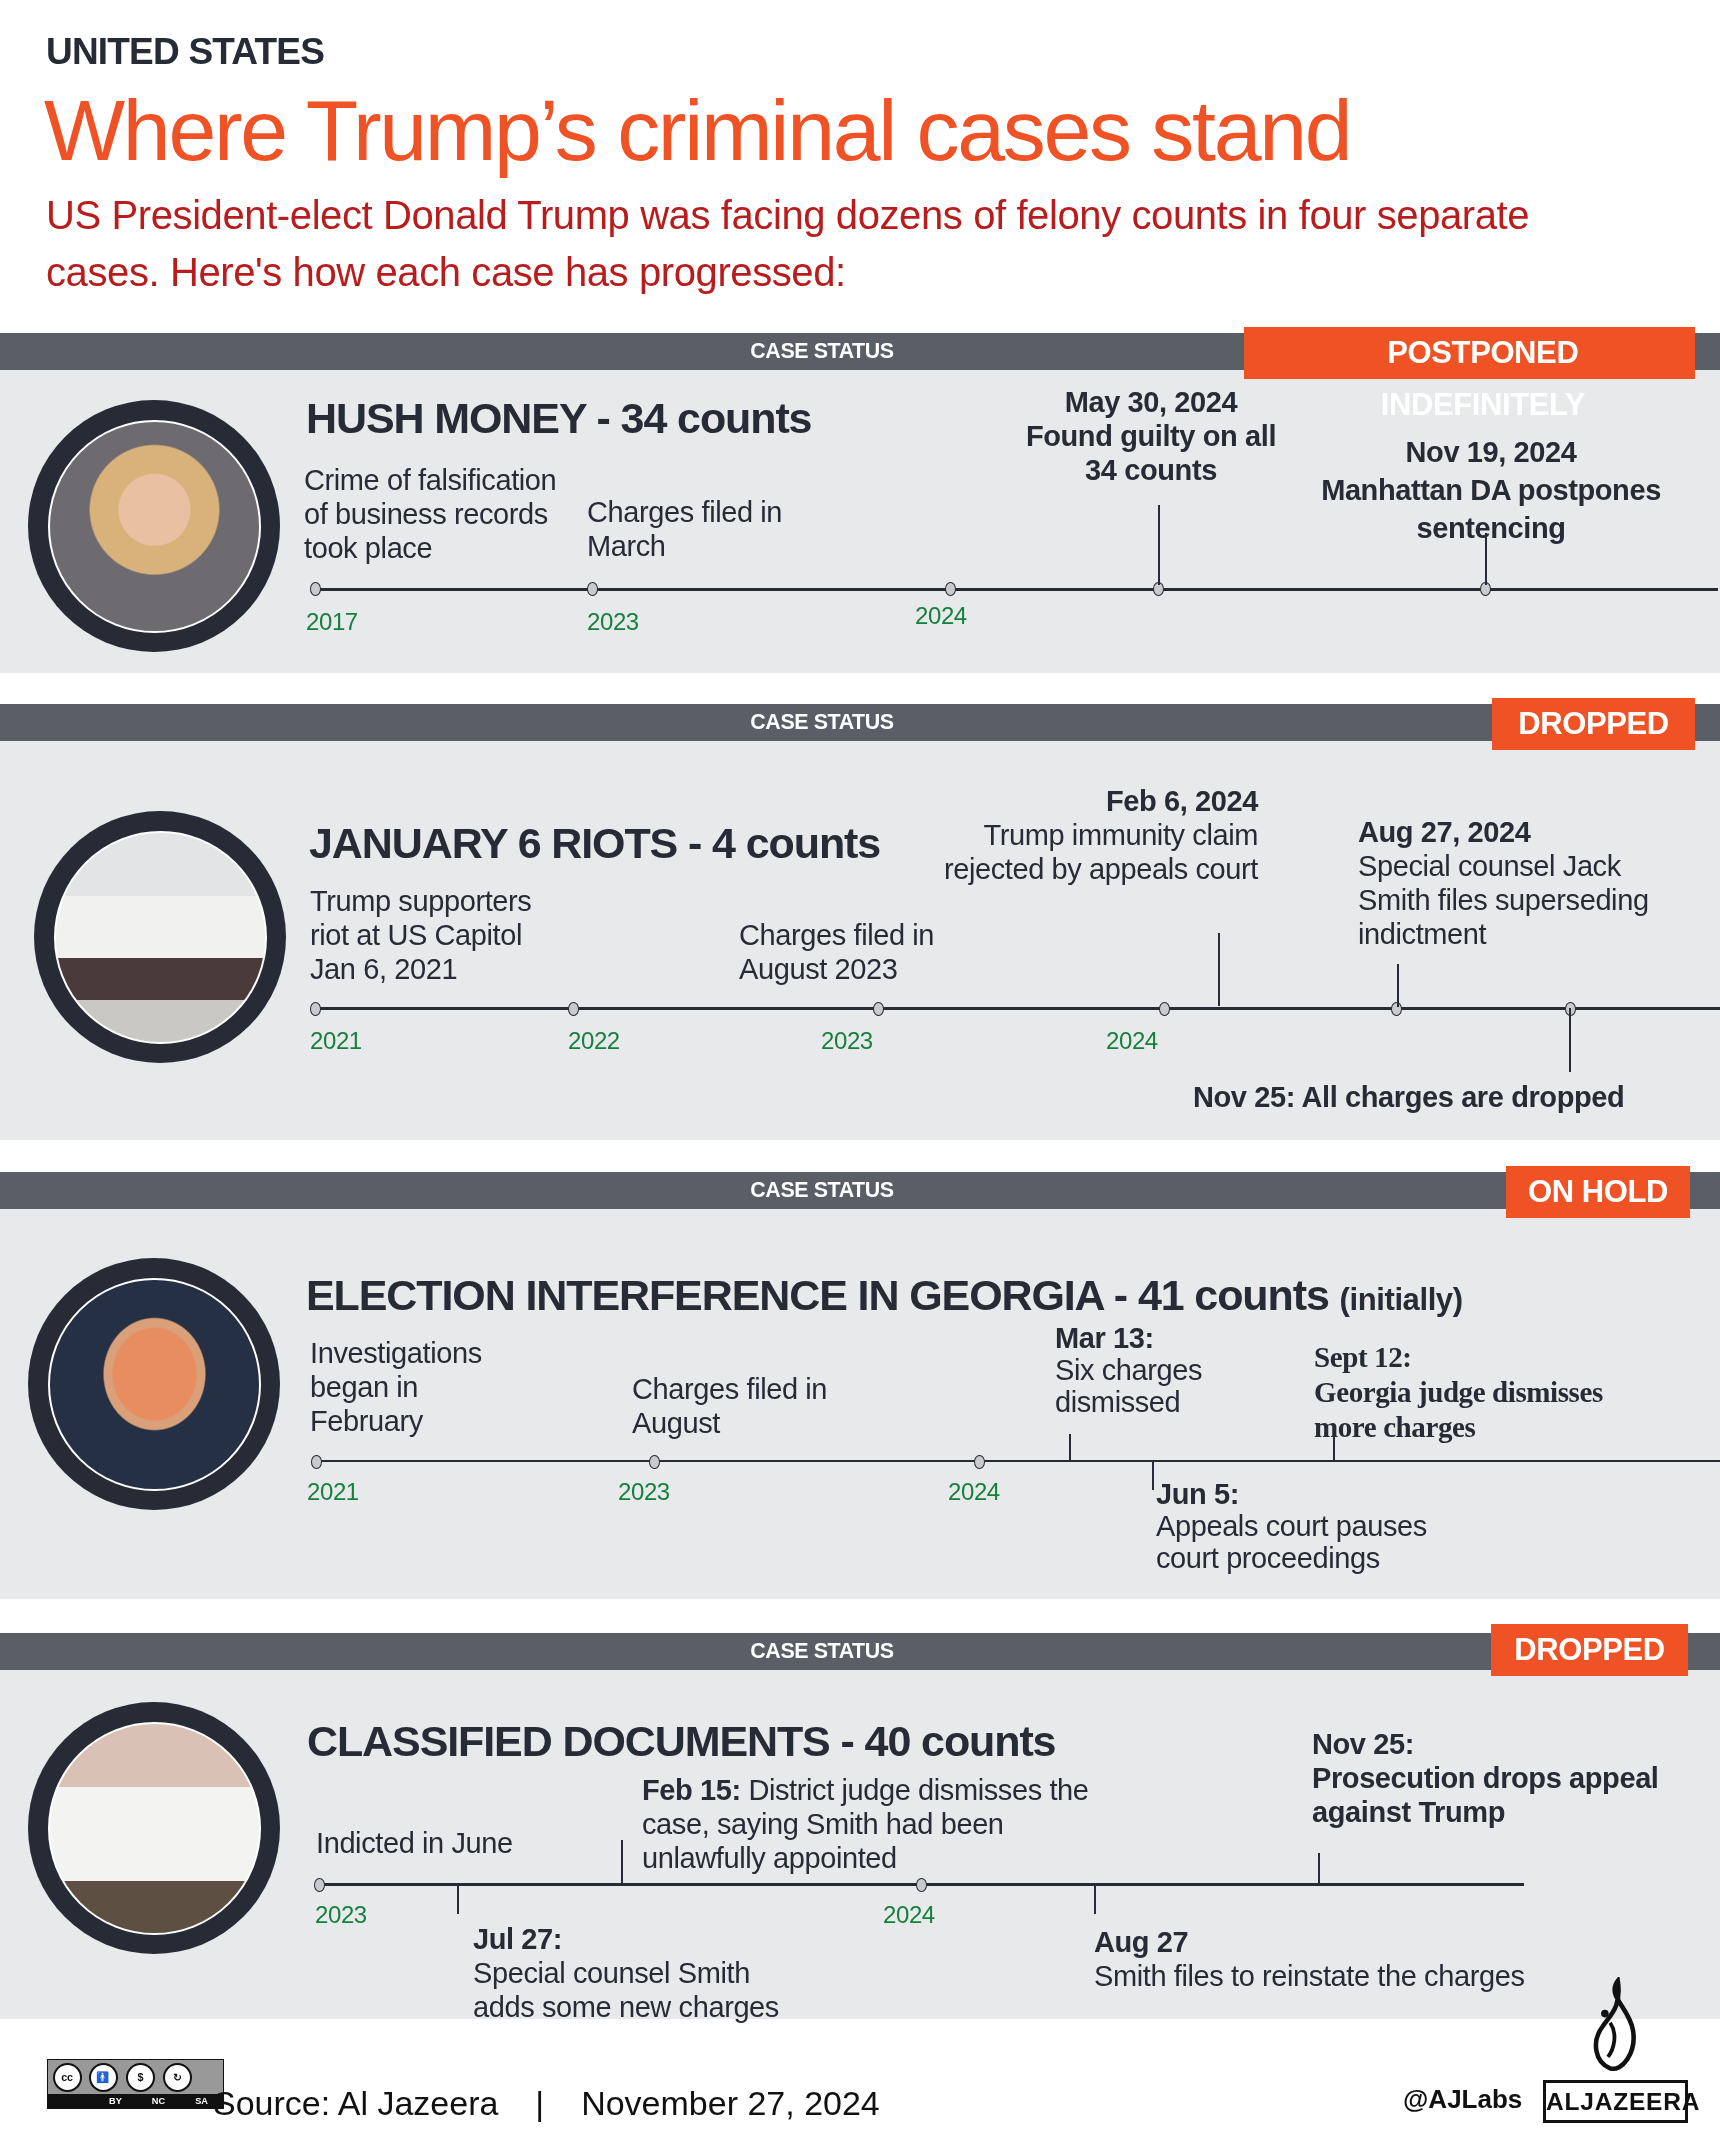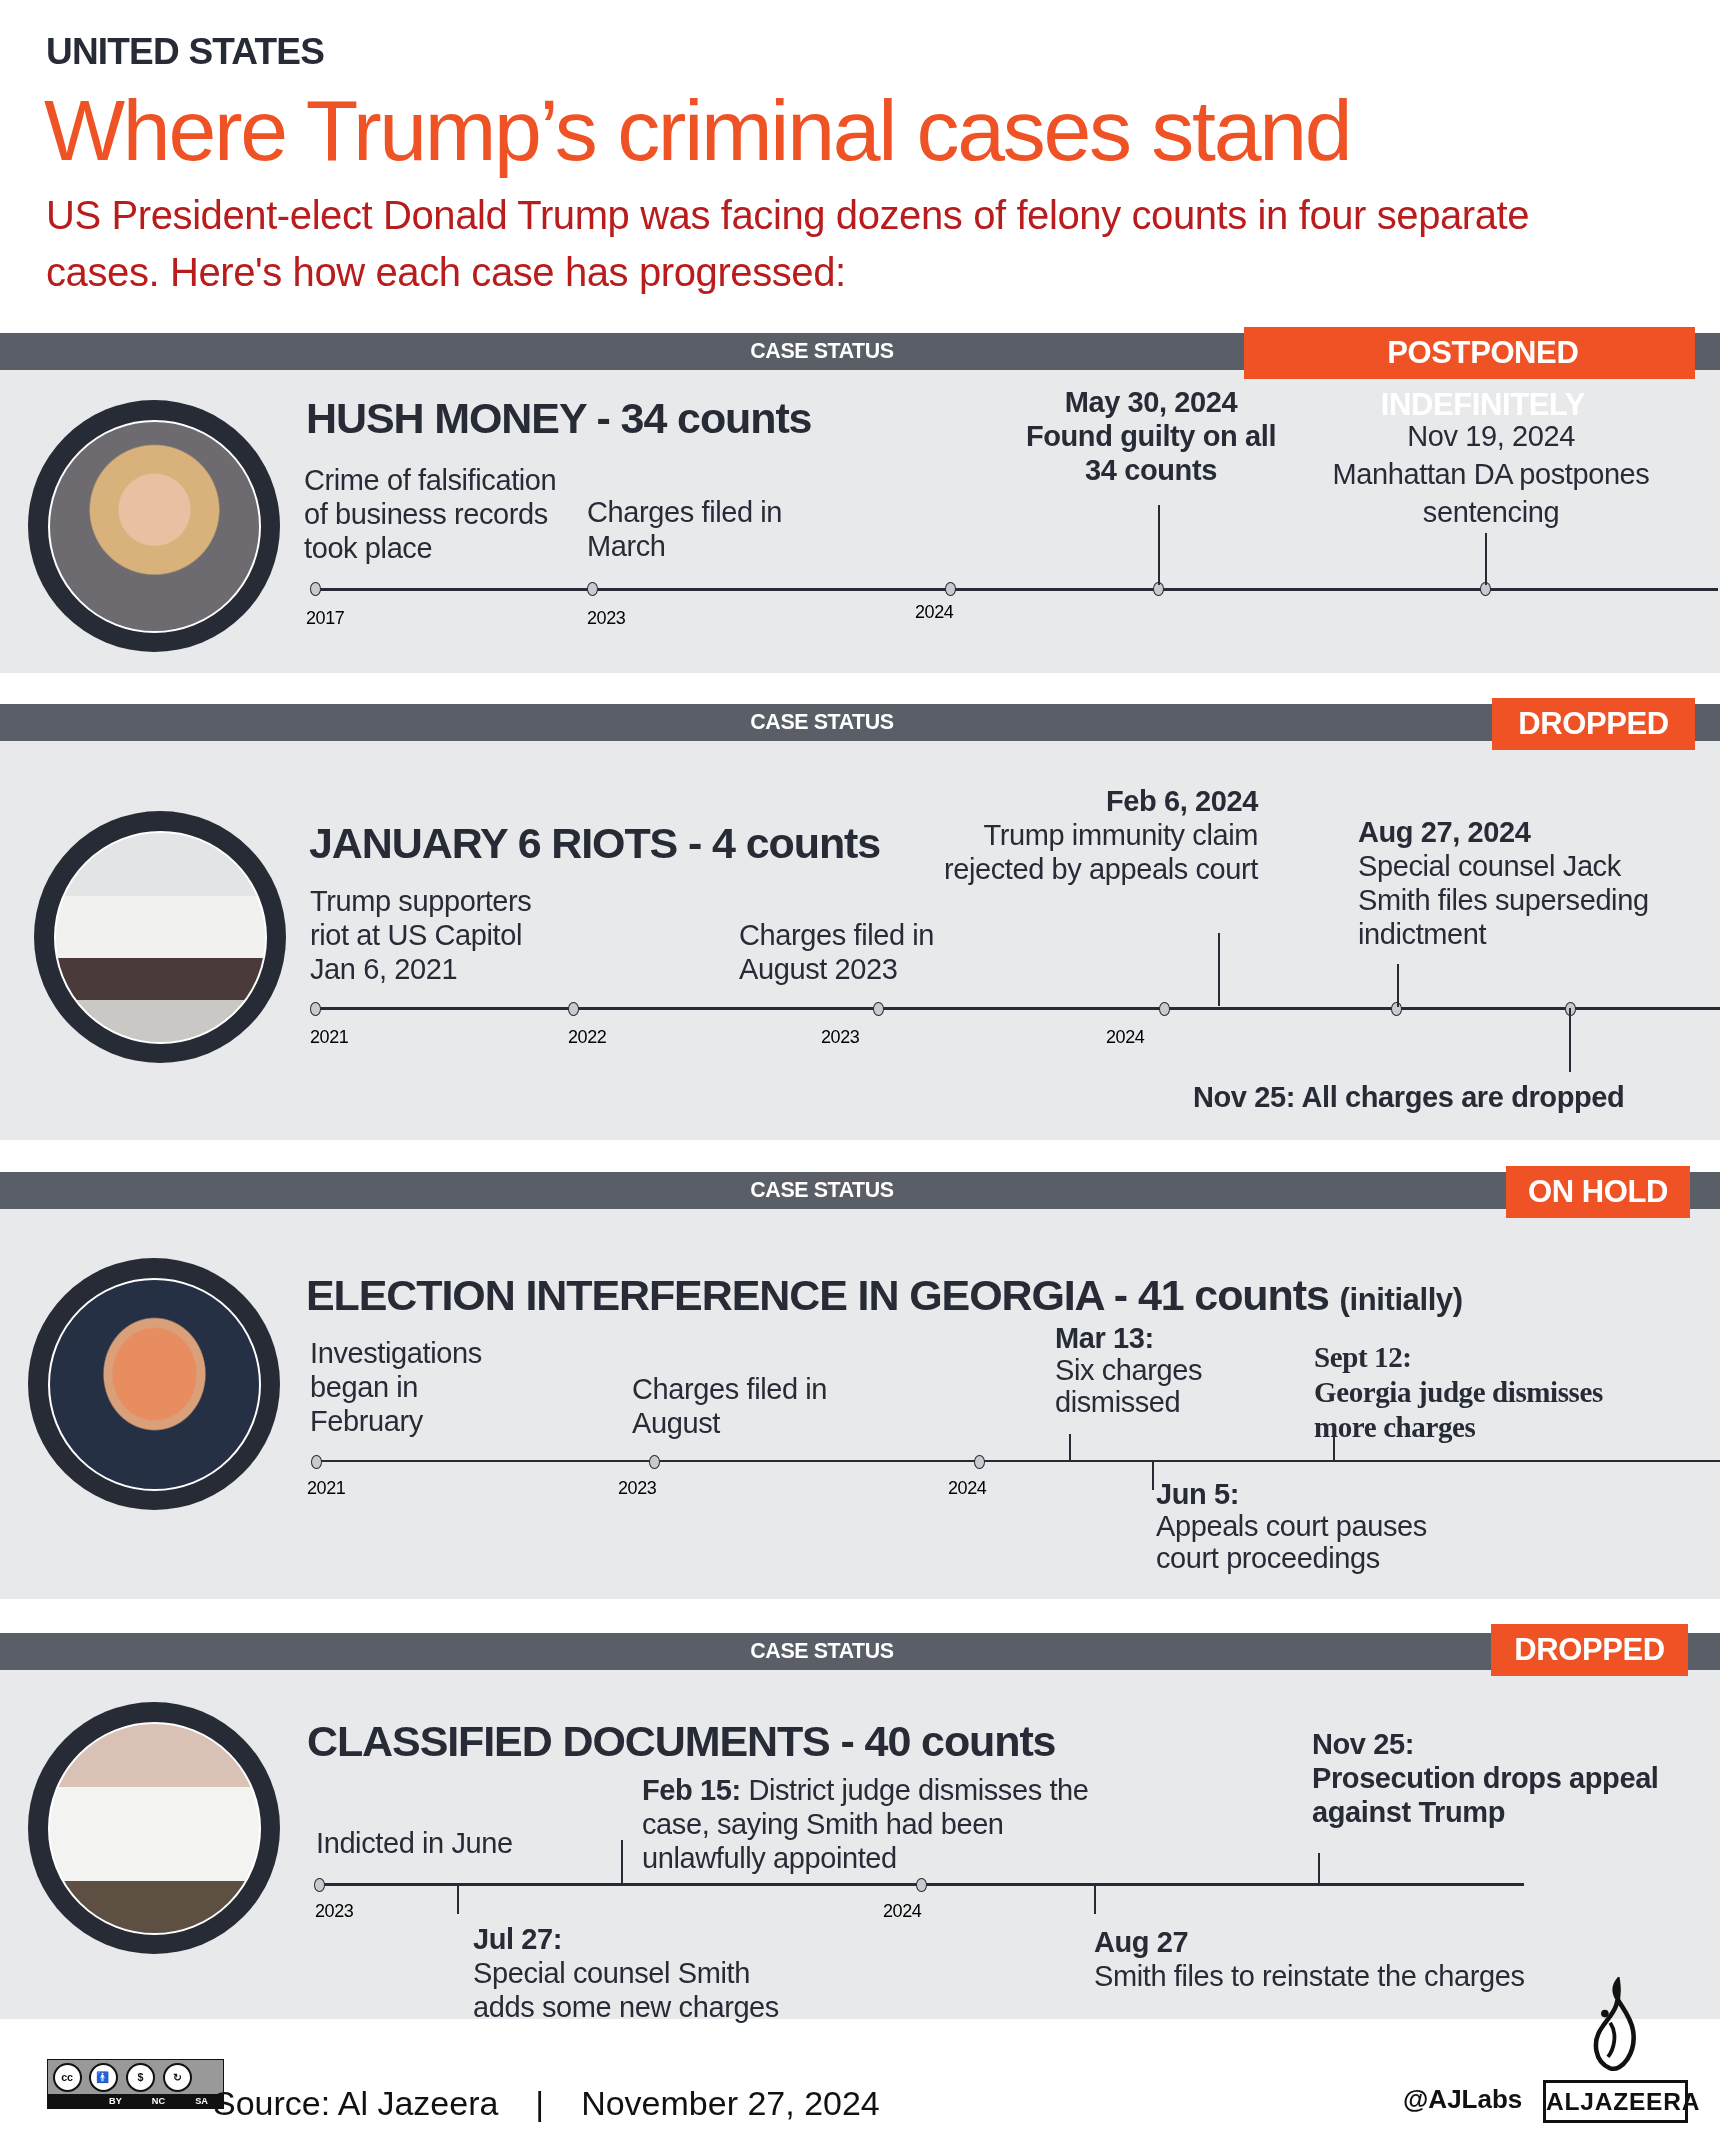--- a/index.html
+++ b/index.html
@@ -18,21 +18,21 @@
 
   .avatar{position:absolute;width:252px;height:252px;border-radius:50%;background:#262b36;}
   .avatar .inner{position:absolute;left:20px;top:20px;width:213px;height:213px;border-radius:50%;border:2.3px solid #fff;box-sizing:border-box;overflow:hidden;}
 
   .case-title{position:absolute;font-weight:700;font-size:43px;letter-spacing:-1.1px;white-space:nowrap;color:#262b36;}
   .case-title .note{font-size:31px;font-weight:700;letter-spacing:-0.4px;}
 
   .axis{position:absolute;height:3.1px;background:#262b36;}
   .dot{position:absolute;width:10.7px;height:13.8px;border-radius:50%;background:#c9cacd;border:1.5px solid #262b36;box-sizing:border-box;}
   .tick{position:absolute;width:1.5px;background:#262b36;}
-  .year{position:absolute;font-size:18px;color:#000000;letter-spacing:-0.4px;}
+  .year{position:absolute;font-size:24px;color:#15803d;letter-spacing:-0.4px;}
   .ev{position:absolute;font-size:29px;line-height:34px;color:#262b36;letter-spacing:-0.4px;}
   .ev b, .ev .b{font-weight:700;}
   .right{text-align:right;}
   .center{text-align:center;}
 
   .footer-cc{position:absolute;left:47px;top:2059px;width:177px;height:50px;background:#999;border:1.5px solid #111;box-sizing:border-box;}
   .footer-cc .strip{position:absolute;left:0;bottom:0;width:100%;height:13.8px;background:#111;color:#fff;font-size:9.2px;font-weight:700;display:flex;justify-content:space-around;padding-left:46px;box-sizing:border-box;align-items:center;}
   .footer-cc .c{position:absolute;top:3.1px;width:29px;height:29px;border-radius:50%;background:#fff;border:2.3px solid #111;box-sizing:border-box;font-size:10.7px;font-weight:700;text-align:center;line-height:24.5px;color:#111;}
   .source{position:absolute;left:213px;top:2084px;font-size:34px;color:#111;}
   .handle{position:absolute;left:1403px;top:2084px;font-size:26px;font-weight:700;color:#111;}
@@ -57,21 +57,21 @@
   </div>
 
   <div class="case-title" style="left:306px;top:61px;">HUSH MONEY - 34 counts</div>
 
   <div class="ev" style="left:304px;top:130px;width:275px;">Crime of falsification of business records took place</div>
   <div class="ev" style="left:587px;top:162px;width:199px;">Charges filed in March</div>
   <div class="ev center" style="left:1025px;top:52px;width:252px;font-weight:700;">
     <div>May 30, 2024</div>
     <div>Found guilty on all 34 counts</div>
   </div>
-  <div class="ev center" style="left:1300px;top:84px;width:382px;font-weight:400;line-height:38px;">
+  <div class="ev center" style="left:1300px;top:100px;width:382px;font-weight:700;line-height:38px;">
     <div>Nov 19, 2024</div>
     <div>Manhattan DA postpones sentencing</div>
   </div>
 
   <div class="axis" style="left:315px;top:255px;width:1403px;"></div>
   <div class="dot" style="left:310px;top:249px;"></div>
   <div class="dot" style="left:587px;top:249px;"></div>
   <div class="dot" style="left:945px;top:249px;"></div>
   <div class="dot" style="left:1153px;top:249px;"></div>
   <div class="dot" style="left:1480px;top:249px;"></div>

